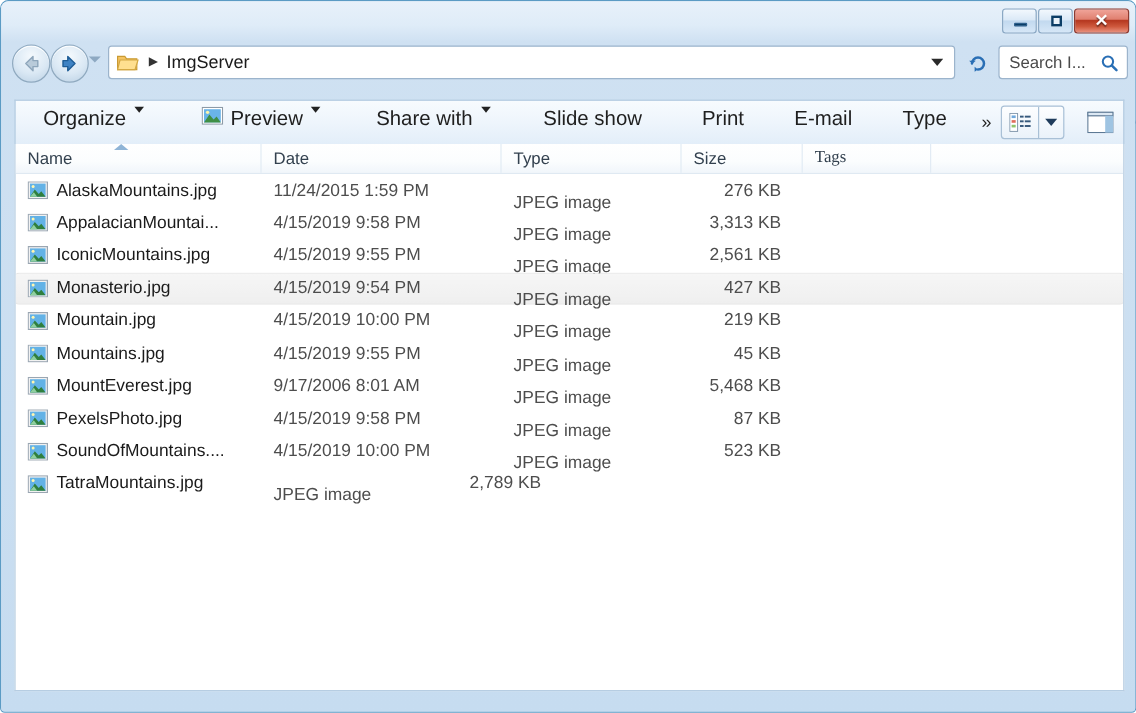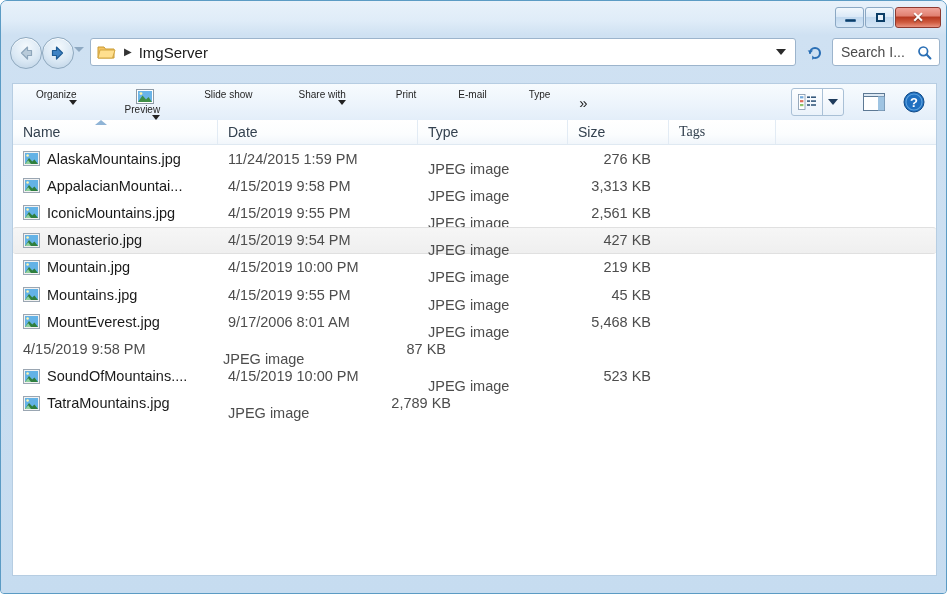--- a/index.html
+++ b/index.html
@@ -195,28 +195,27 @@
     box-sizing: border-box;
     background: linear-gradient(to bottom, #f7fbfe 0%, #eef5fc 50%, #e3eef9 100%);
     border-left: 1px solid #b6cde2;
     border-right: 1px solid #b6cde2;
     border-top: 1px solid #b6cde2;
     display: flex;
     align-items: center;
   }
   .tb-item {
     display: flex;
-    align-items: flex-end;
+    align-items: flex-start;
     height: 26px;
     padding: 0 9px;
-    font-size: 10px;
+    font-size: 17px;
     color: #1f1f1f;
     white-space: nowrap;
     border-radius: 3px;
-    flex-direction: column;
   }
   .tb-item .caret {
     margin-left: 7px;
     width: 0; height: 0;
     border-left: 4px solid transparent;
     border-right: 4px solid transparent;
     border-top: 5px solid #222;
   }
   .tb-item .ticon { margin-right: 6px; display: flex; }
   .tb-chev {
@@ -432,27 +431,27 @@
           <rect x="0.5" y="0.5" width="17" height="14" fill="#ffffff" stroke="#8d9aa6"></rect>
           <rect x="2" y="2" width="14" height="11" fill="#6ab4e8"></rect>
           <path d="M2 13 L6.5 6.5 L10 10.5 L12.5 8 L16 13 Z" fill="#3f8f45"></path>
           <circle cx="5" cy="4.6" r="1.4" fill="#fdf5a8"></circle>
         </svg>
       </span>
       <span>Preview</span>
       <span class="caret"></span>
     </div>
 
-    <div class="tb-item" style="margin-left:26px;">
-      <span>Slide show</span>
-    </div>
-
     <div class="tb-item" style="margin-left:28px;">
       <span>Share with</span>
       <span class="caret"></span>
+    </div>
+
+    <div class="tb-item" style="margin-left:26px;">
+      <span>Slide show</span>
     </div>
 
     <div class="tb-item" style="margin-left:32px;">
       <span>Print</span>
     </div>
 
     <div class="tb-item" style="margin-left:24px;">
       <span>E-mail</span>
     </div>
 
@@ -634,20 +633,32 @@
               </svg>
             </span>
             <span class="fname">MountEverest.jpg</span>
           </div>
           <div class="cell date" style="width: 200px;"><span>9/17/2006 8:01 AM</span></div>
           <div class="cell type" style="width: 150px;"><span>JPEG image</span></div>
           <div class="cell size" style="width: 101px;"><span>5,468 KB</span></div>
           <div class="cell tags" style="width: 107px;"><span></span></div>
         </div>
         <div class="row">
+          <div class="cell name" style="width: 205px;">
+            <span class="thumb">
+              <svg width="17" height="15" viewBox="0 0 17 15">
+                <rect x="0.5" y="0.5" width="16" height="14" fill="#f2f2f2" stroke="#9aa6b2" stroke-width="1"></rect>
+                <rect x="2" y="2" width="13" height="11" fill="#63b2e6"></rect>
+                <path d="M2 13 L6 7 L9.3 10.6 L11.4 8.4 L15 13 Z" fill="#2f7f3e"></path>
+                <path d="M2 13 L5.2 9.2 L8 13 Z" fill="#8fd0a0"></path>
+                <circle cx="4.6" cy="4.4" r="1.25" fill="#fff6b0"></circle>
+              </svg>
+            </span>
+            <span class="fname">PexelsPhoto.jpg</span>
+          </div>
           <div class="cell date" style="width: 200px;"><span>4/15/2019 9:58 PM</span></div>
           <div class="cell type" style="width: 150px;"><span>JPEG image</span></div>
           <div class="cell size" style="width: 101px;"><span>87 KB</span></div>
           <div class="cell tags" style="width: 107px;"><span></span></div>
         </div>
         <div class="row">
           <div class="cell name" style="width: 205px;">
             <span class="thumb">
               <svg width="17" height="15" viewBox="0 0 17 15">
                 <rect x="0.5" y="0.5" width="16" height="14" fill="#f2f2f2" stroke="#9aa6b2" stroke-width="1"></rect>

